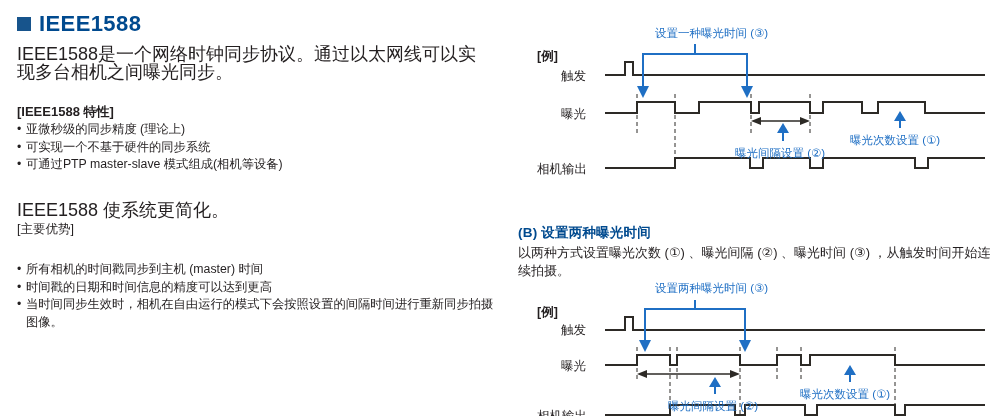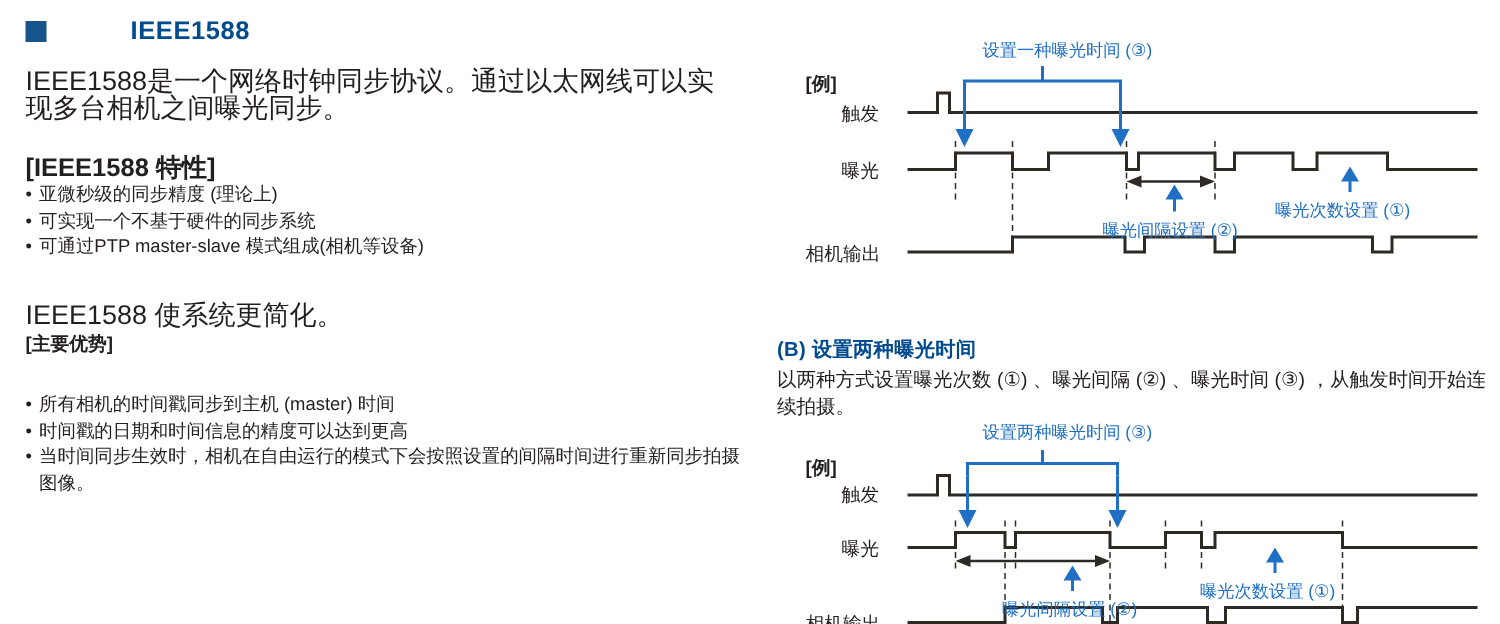--- a/index.html
+++ b/index.html
@@ -10,31 +10,31 @@
     color:#231f20;
     overflow:hidden;
   }
   .page{position:relative;width:1000px;height:416px;}
 
   
   .left{position:absolute;left:0;top:0;width:505px;height:416px;}
 
   .heading{position:absolute;left:17px;top:11px;display:flex;align-items:center;gap:8px;}
   .heading .sq{width:14px;height:14px;background:#17548c;display:block;}
-  .heading .htext{font-size:17px;font-weight:bold;color:#004a8f;letter-spacing:.4px;margin-left:48px;}
+  .heading .htext{font-size:22px;font-weight:bold;color:#004a8f;letter-spacing:.4px;}
 
   .para{position:absolute;font-size:18px;line-height:17.5px;color:#231f20;}
   .p-intro{left:17px;top:46px;width:472px;}
-  .p-feat-title{left:17px;top:103px;font-weight:bold;font-size:17px;}
+  .p-feat-title{left:17px;top:103px;font-weight:bold;font-size:13px;}
   .bullets{position:absolute;font-size:12.3px;line-height:17.5px;}
   .bullets .b{position:relative;padding-left:9px;}
   .bullets .b::before{content:"•";position:absolute;left:0;top:0;}
   .b-feat{left:17px;top:121px;width:472px;}
   .p-simple{left:17px;top:202px;}
-  .p-adv-title{left:17px;top:221px;font-weight:bold;font-size:12.5px;}
+  .p-adv-title{left:17px;top:221px;font-weight:normal;font-size:12.5px;}
   .b-adv{left:17px;top:240px;width:482px;margin-top:21px;}
   .b-adv .b{margin-bottom:0px;}
 
   
   .right{position:absolute;left:505px;top:0;width:495px;height:416px;}
   .diagram{position:absolute;left:0;top:0;width:495px;}
   .diag-top{top:10px;height:165px;}
   .diag-bot{top:270px;height:146px;}
   .diagram svg{display:block;}
 

